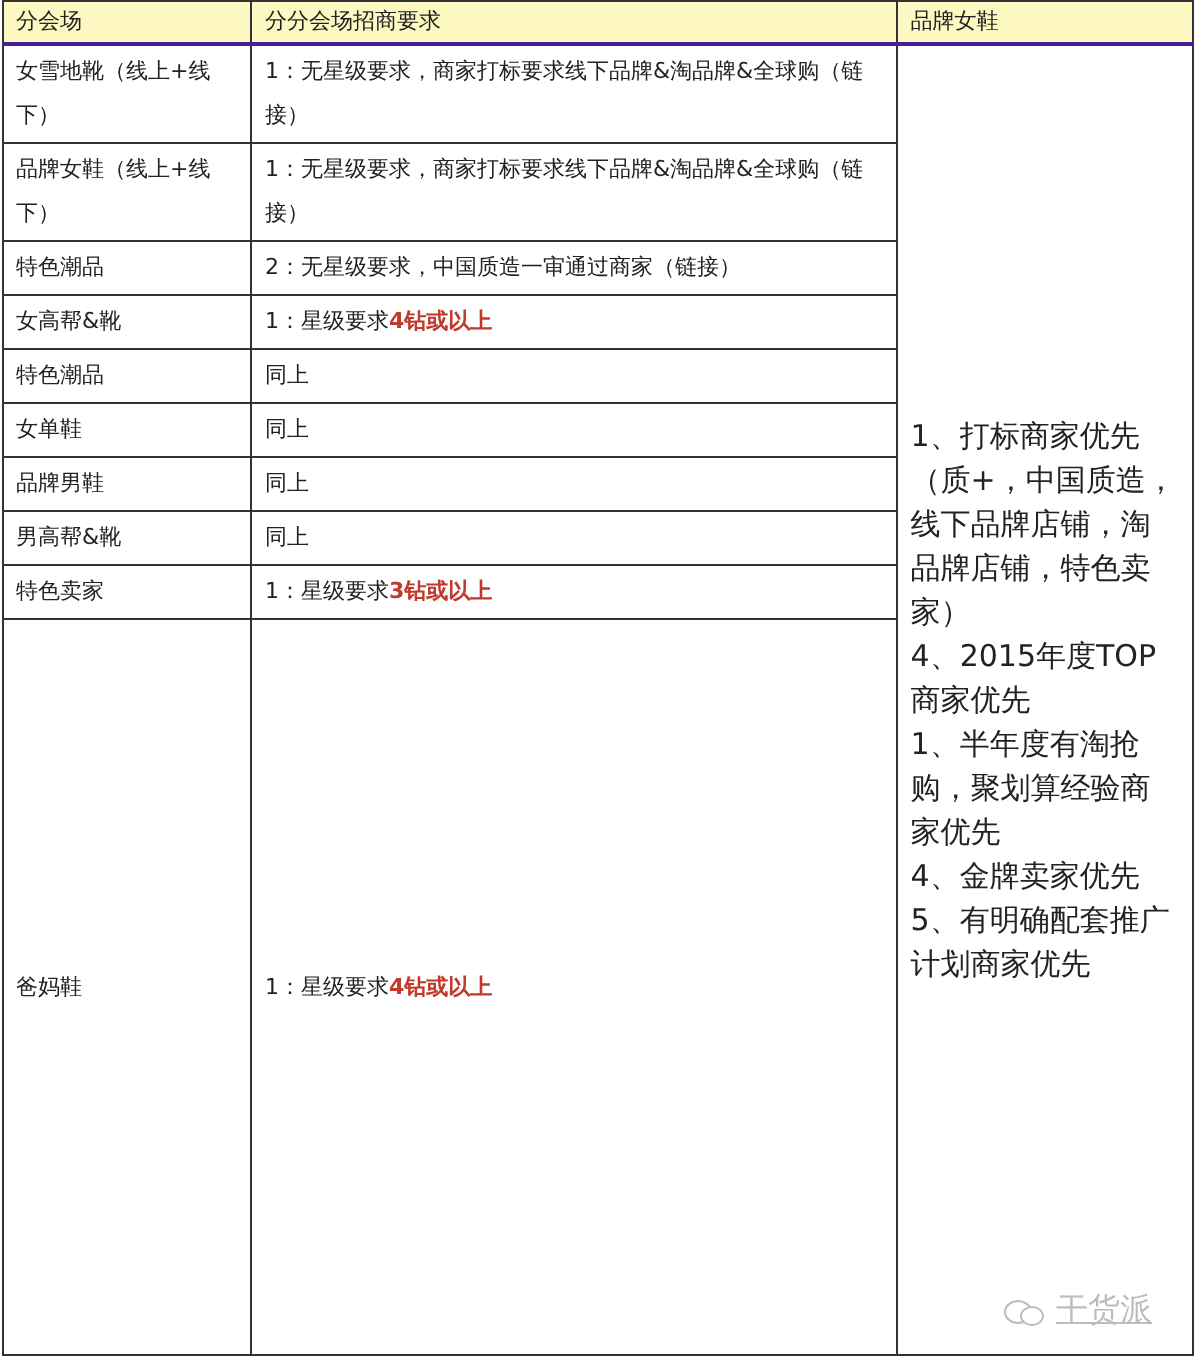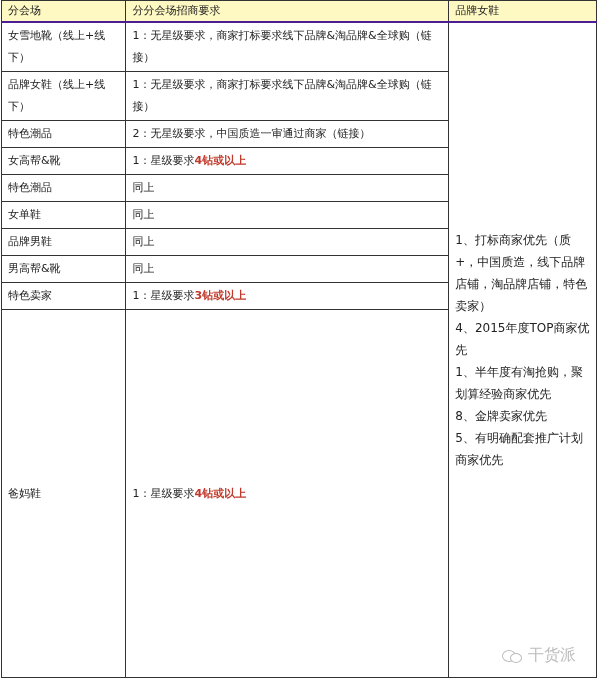--- a/index.html
+++ b/index.html
@@ -5,23 +5,23 @@
   html, body { margin:0; padding:0; background:#ffffff; }
   body { width:600px; height:680px; position:relative; overflow:hidden;
          font-family: "DejaVu Sans", "Liberation Sans", sans-serif; font-size:11px; color:#222; }
   .tbl { position:absolute; left:1px; top:0; width:596px; height:678px; border-collapse:collapse; table-layout:fixed; }
   .tbl td, .tbl th { border:1px solid #333; padding:2px 6px; vertical-align:middle; line-height:22px; text-align:left; }
   .tbl th { background:#fef9c3; font-weight:normal; height:16px; line-height:16px; border-bottom:2px solid #4c1d95; }
   .c1 { width:118px; }
   .c2 { width:306px; }
   .c3 { width:140px; }
   .red { color:#c0392b;font-weight:bold; }
-  .rules { vertical-align:middle; font-size:12px; line-height:22px; padding:0 4px; }
+  .rules { vertical-align:middle; font-size:15px; line-height:22px; padding:0 4px; }
   .rules div { margin:0; }
-  .watermark { position:absolute; right:24px; bottom:14px; color:#bdbdbd; font-size:16px; display:flex; align-items:center; gap:6px; }
+  .watermark { position:absolute; right:24px; bottom:14px; color:#bdbdbd; font-size:16px; display:flex; align-items:center; gap:6px;text-decoration:underline; }
   .wm-icon { width:20px; height:16px; position:relative; }
   .wm-icon:before { content:""; position:absolute; left:0; top:2px; width:12px; height:10px; border:1.5px solid #bdbdbd; border-radius:50%; }
   .wm-icon:after { content:""; position:absolute; left:8px; top:5px; width:10px; height:8px; border:1.5px solid #bdbdbd; border-radius:50%; background:#fff; }
 </style>
 </head>
 <body>
 
 <table class="tbl">
   <colgroup>
       <col class="c1">
@@ -34,21 +34,21 @@
     <th>分分会场招商要求</th>
     <th>品牌女鞋</th>
   </tr>
   <tr style="height:44px">
     <td>女雪地靴（线上+线下）</td>
     <td><span>1：无星级要求，商家打标要求线下品牌&amp;淘品牌&amp;全球购（链接）</span><span class="red"></span></td>
     <td class="rules" rowspan="10">
       <div>1、打标商家优先（质+，中国质造，线下品牌店铺，淘品牌店铺，特色卖家）</div>
       <div>4、2015年度TOP商家优先</div>
       <div>1、半年度有淘抢购，聚划算经验商家优先</div>
-      <div>8、金牌卖家优先</div>
+      <div>4、金牌卖家优先</div>
       <div>5、有明确配套推广计划商家优先</div>
     </td>
   </tr>
   <tr style="height:44px">
     <td>品牌女鞋（线上+线下）</td>
     <td><span>1：无星级要求，商家打标要求线下品牌&amp;淘品牌&amp;全球购（链接）</span><span class="red"></span></td>
   </tr>
   <tr style="height:22px">
     <td>特色潮品</td>
     <td><span>2：无星级要求，中国质造一审通过商家（链接）</span><span class="red"></span></td>

